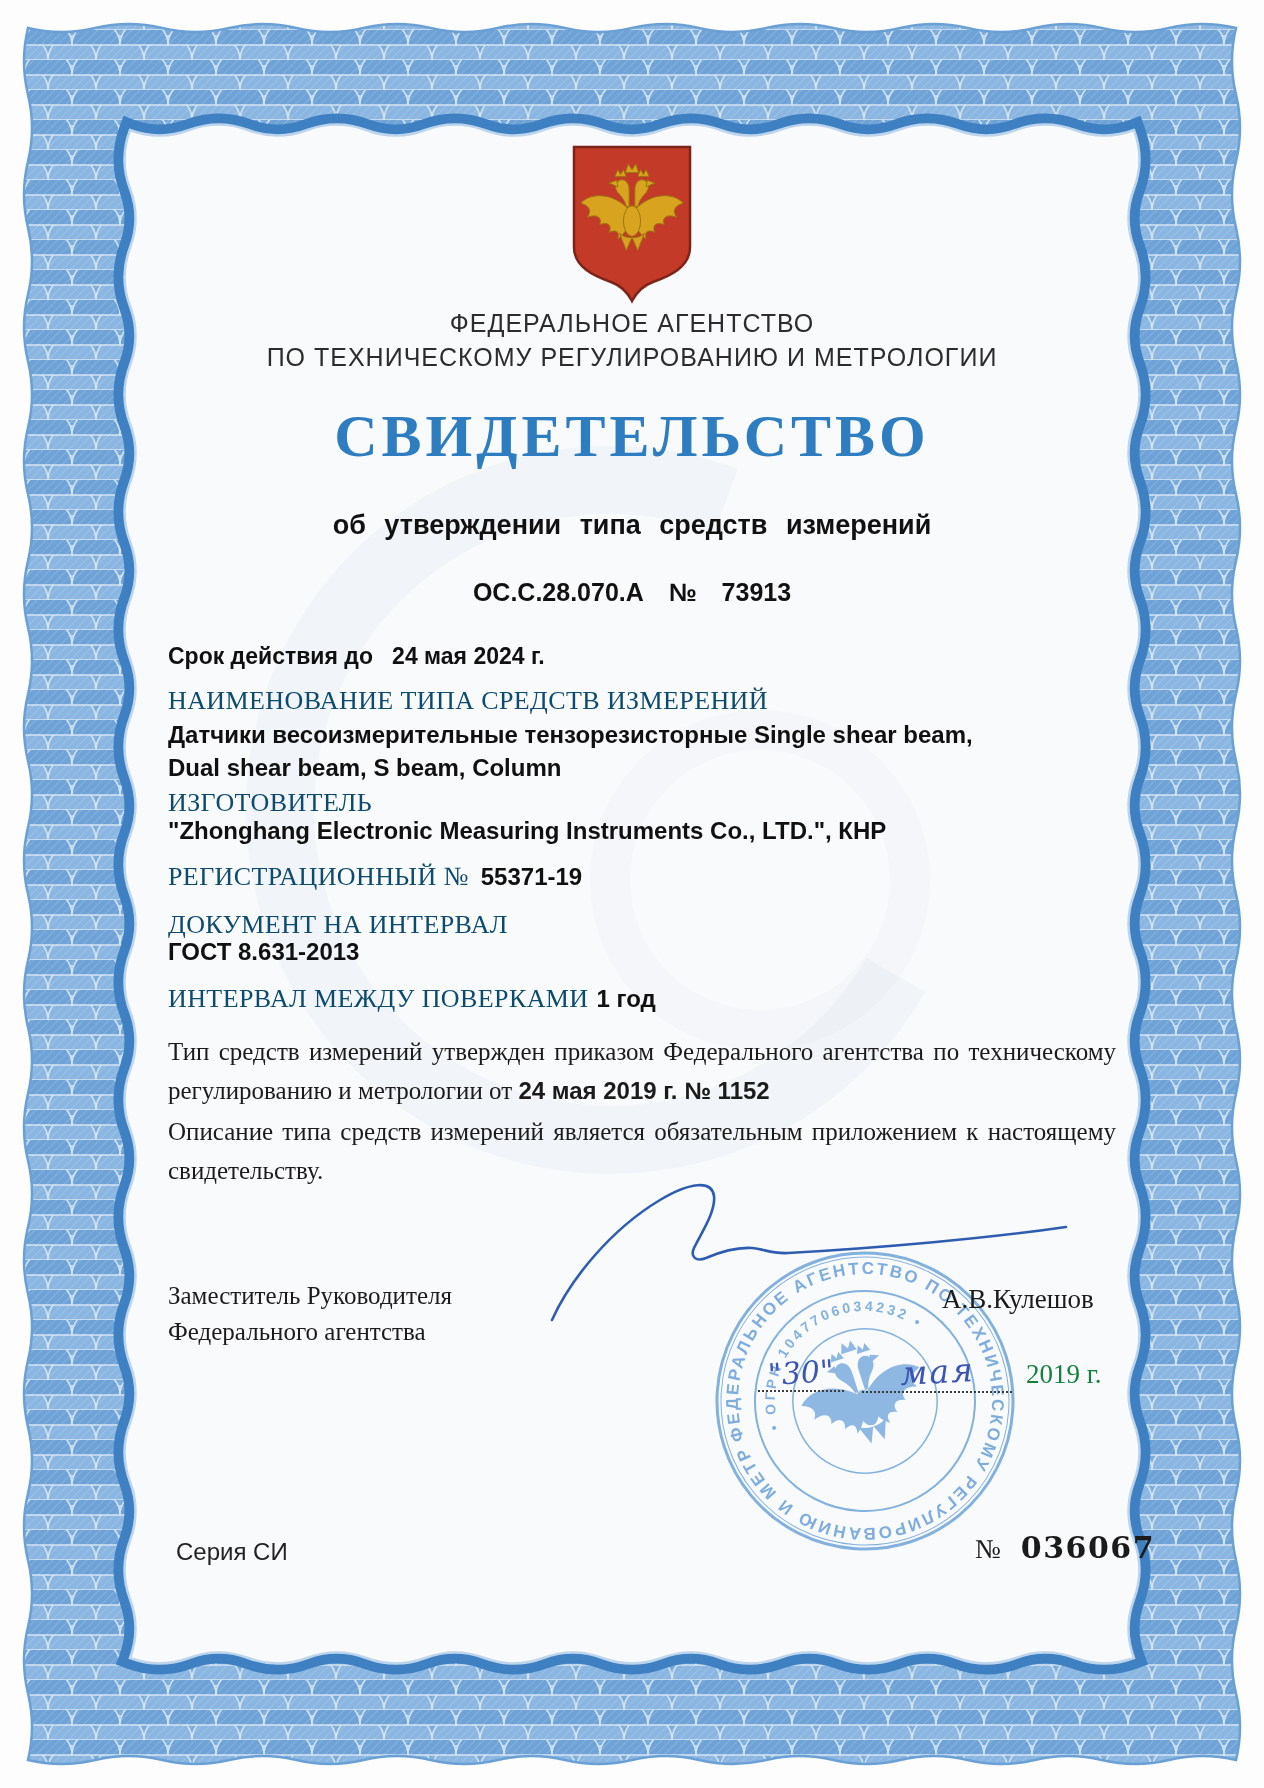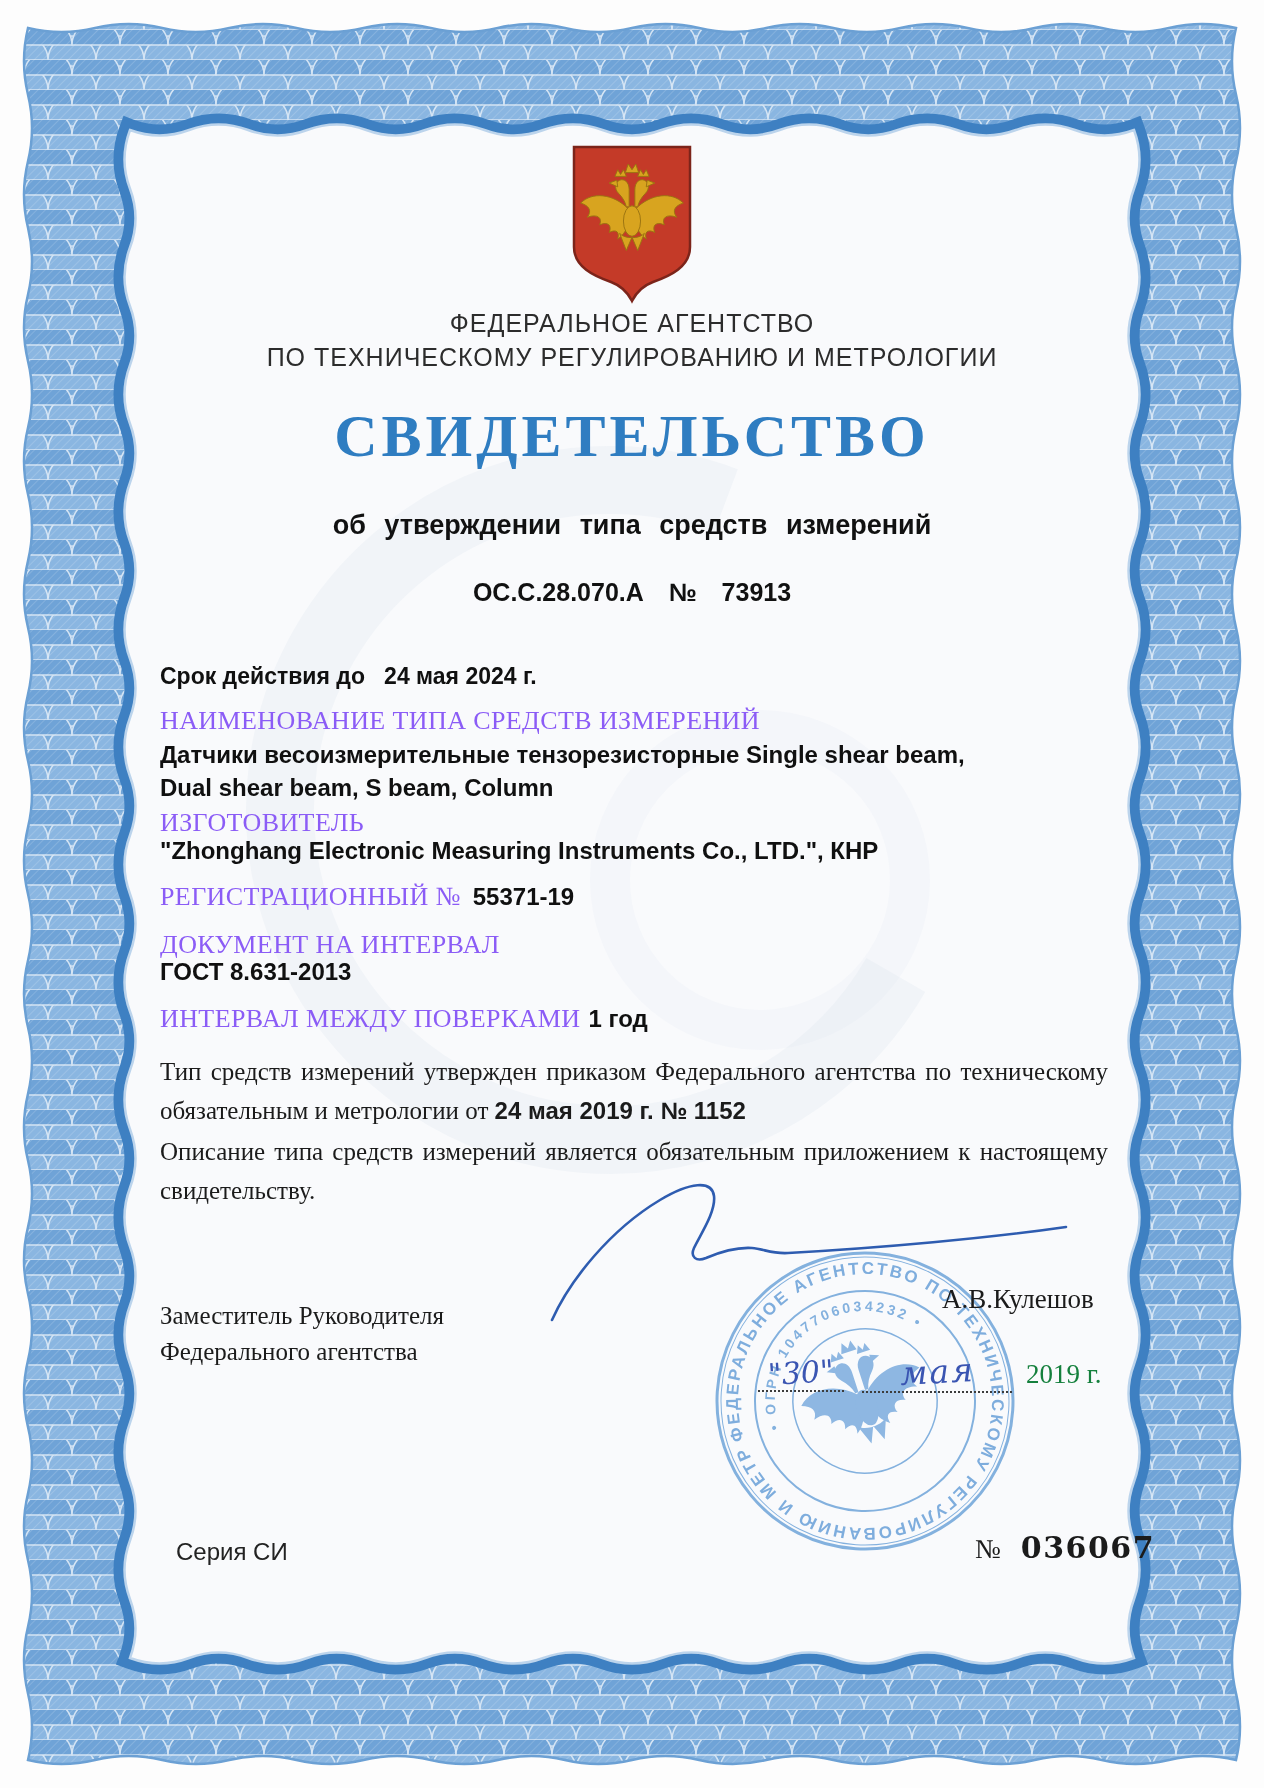--- a/index.html
+++ b/index.html
@@ -9,23 +9,23 @@
   }
   .border-svg{position:absolute;left:0;top:0;z-index:0;}
   .content{position:absolute;left:0;top:0;width:1264px;height:1788px;z-index:2;}
   .abs{position:absolute;}
   .center{left:0;width:1264px;text-align:center;}
   .agency{font-family:"Liberation Sans",sans-serif;font-size:25px;color:#2c2c2c;line-height:34px;letter-spacing:1px;}
   .big-title{font-size:60px;font-weight:bold;color:#2f7dc1;letter-spacing:4px;font-family:"Liberation Serif",serif;}
   .subtitle{font-family:"Liberation Sans",sans-serif;font-weight:bold;font-size:27px;color:#111;word-spacing:11px;}
   .docline{font-family:"Liberation Sans",sans-serif;font-weight:bold;font-size:25px;color:#111;}
   .docline .gap{display:inline-block;width:18px;}
-  .label-serif{font-size:26px;color:#8b5cf6;letter-spacing:0.4px;}
+  .label-serif{font-size:26px;color:#0c4a6e;letter-spacing:0.4px;}
   .val-sans{font-family:"Liberation Sans",sans-serif;font-weight:bold;font-size:24px;color:#101010;}
-  .left-col{left:160px;margin-top:20px;}
+  .left-col{left:168px;}
   .para{width:948px;font-size:25px;line-height:39px;text-align:justify;color:#1b1b1b;}
   .para .bold-run{font-family:"Liberation Sans",sans-serif;font-weight:bold;font-size:24px;}
   .sign-block{font-size:25px;line-height:36px;color:#1b1b1b;}
   .sig-name{font-size:27px;color:#1b1b1b;}
   .stamp{position:absolute;left:712px;top:1248px;width:306px;height:306px;z-index:1;opacity:0.92;}
   .signature-svg{position:absolute;left:0;top:0;z-index:3;pointer-events:none;}
   .date-row{position:absolute;left:758px;top:1352px;z-index:4;white-space:nowrap;}
   .hand{font-family:"DejaVu Serif",serif;font-style:italic;color:#3a55b2;display:inline-block;}
   .hand-day{font-size:30px;transform:rotate(-4deg);}
   .hand-month{font-size:33px;transform:rotate(-3deg);letter-spacing:2px;}
@@ -128,21 +128,21 @@
 
     <div class="abs left-col label-serif" style="top:910px;">ДОКУМЕНТ НА ИНТЕРВАЛ</div>
     <div class="abs left-col val-sans" style="top:938px;">ГОСТ 8.631-2013</div>
 
     <div class="abs left-col" style="top:984px;">
       <span class="label-serif">ИНТЕРВАЛ МЕЖДУ ПОВЕРКАМИ</span>&nbsp;
       <span class="val-sans">1 год</span>
     </div>
 
     <div class="abs left-col para" style="top:1032px;">
-      <span>Тип средств измерений утвержден приказом Федерального агентства по техническому обязательным и метрологии от </span><span class="bold-run">24 мая 2019 г. № 1152</span>
+      <span>Тип средств измерений утвержден приказом Федерального агентства по техническому регулированию и метрологии от </span><span class="bold-run">24 мая 2019 г. № 1152</span>
     </div>
 
     <div class="abs left-col para" style="top:1112px;">Описание типа средств измерений является обязательным приложением к настоящему свидетельству.</div>
 
     <div class="abs left-col sign-block" style="top:1278px;">
       <div>Заместитель Руководителя</div>
       <div>Федерального агентства</div>
     </div>
 
     <div class="abs sig-name" style="left:942px;top:1284px;">А.В.Кулешов</div>

